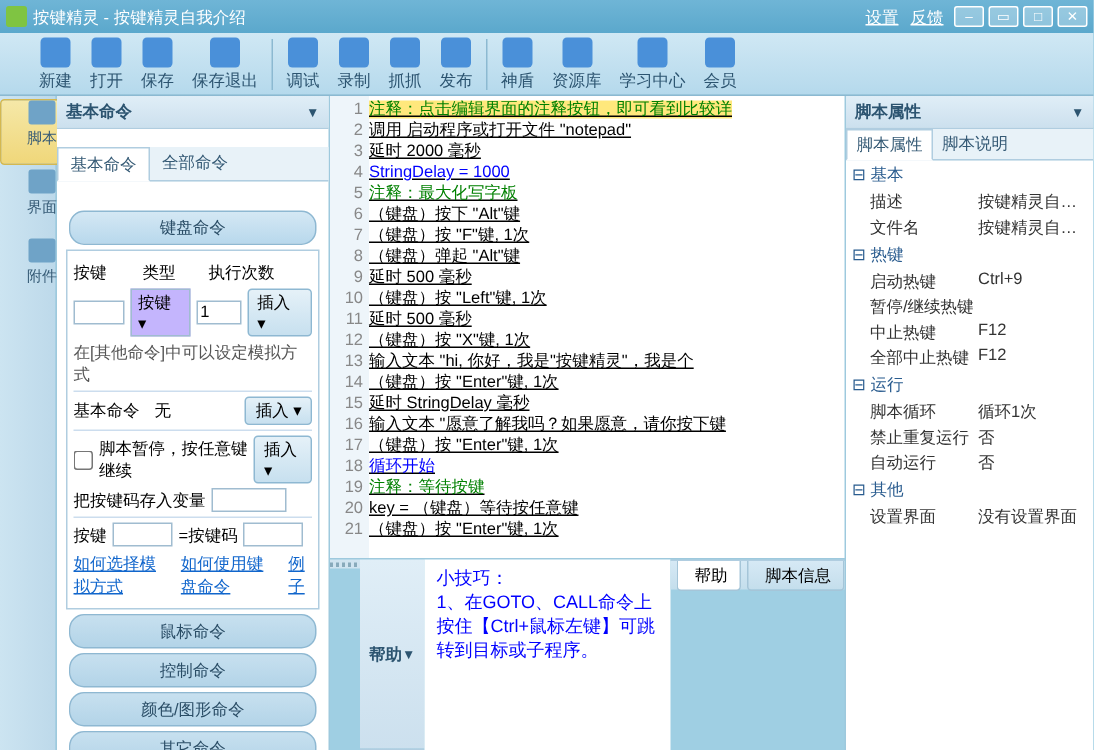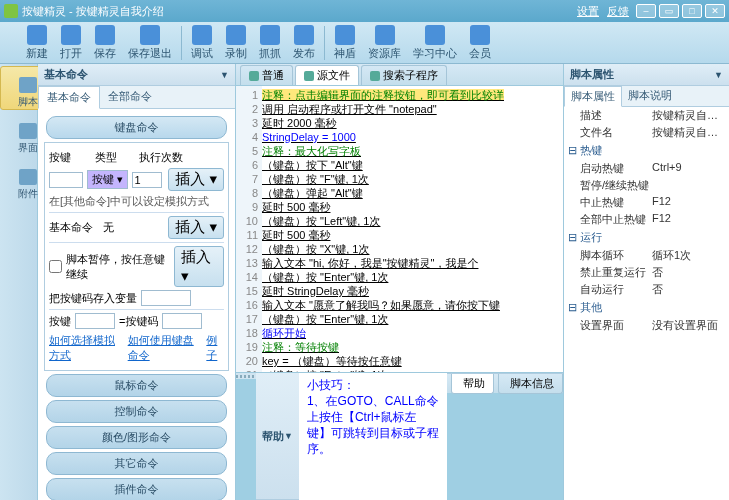--- a/index.html
+++ b/index.html
@@ -12,38 +12,38 @@
 .winbtn { width: 20px; height: 14px; background: rgba(255,255,255,0.3); border: 1px solid #fff; border-radius: 2px; margin-left: 3px; display: flex; align-items: center; justify-content: center; font-size: 9px; cursor: pointer; }
 
 .toolbar { height: 42px; background: linear-gradient(#d0e8f4, #b5d9ec); display: flex; align-items: center; border-bottom: 1px solid #8cb9d1; padding: 0 20px; }
 .tbtn { display: flex; flex-direction: column; align-items: center; padding: 2px 6px; cursor: pointer; border-radius: 3px; }
 .tbtn .ic { width: 20px; height: 20px; background: #4a90d9; border-radius: 3px; margin-bottom: 1px; }
 .tbtn .lb { font-size: 11px; color: #2c5470; }
 .tsep { width: 1px; height: 34px; background: #8cb9d1; margin: 0 3px; }
 
 .main { display: flex; height: 436px; }
 .leftnav { width: 38px; background: linear-gradient(90deg, #cce4f1, #bdd9ea); border-right: 1px solid #9ec9dd; }
-.navbtn { width: 56px; height: 44px; margin: 2px auto; display: flex; flex-direction: column; align-items: center; justify-content: flex-end; border: 1px solid transparent; border-radius: 3px; cursor: pointer; }
+.navbtn { width: 56px; height: 44px; margin: 2px auto; display: flex; flex-direction: column; align-items: center; justify-content: flex-start; border: 1px solid transparent; border-radius: 3px; cursor: pointer; }
 .navbtn.active { background: linear-gradient(#f5e8a8, #f0d77a); border-color: #d4b850; }
 .navbtn .nic { width: 18px; height: 16px; background: #6fa3c7; border-radius: 2px; }
 .navbtn .nlb { font-size: 10px; color: #355a75; margin-top: 2px; }
 
-.cmdpanel { width: 198px; background: #fff; border-right: 1px solid #9ec9dd; display: flex; flex-direction: column; }
+.cmdpanel { width: 182px; background: #fff; border-right: 1px solid #9ec9dd; display: flex; flex-direction: column; gap: 12px; }
 .phead { background: linear-gradient(#e0eef7, #cce0ee); border-bottom: 1px solid #b0cde0; padding: 3px 6px; font-weight: bold; color: #2c5470; display: flex; align-items: center; }
 .phead .dd { margin-left: auto; font-size: 9px; cursor: pointer; }
 .ptabs { display: flex; border-bottom: 1px solid #b0cde0; background: #e8f2f8; }
 .ptab { padding: 3px 8px; cursor: pointer; color: #355a75; }
 .ptab.active { background: #fff; border: 1px solid #b0cde0; border-bottom: 1px solid #fff; margin-bottom: -1px; }
 .pbody { flex: 1; overflow-y: auto; padding: 4px; }
 
 .cmdacc { border: 1px solid #8eb8d2; border-radius: 10px; background: linear-gradient(#c7e0ef, #b3d4e8); padding: 3px 10px; margin: 3px 4px; text-align: center; color: #2a4d66; font-size: 11px; cursor: pointer; }
 .kbbox { border: 1px solid #b0cde0; padding: 4px; margin: 2px; font-size: 11px; }
 .kbrow { display: flex; align-items: center; margin: 3px 0; gap: 4px; }
 .kbrow select, .kbrow input { font-size: 11px; padding: 1px 2px; border: 1px solid #a0bcd0; }
-.insbtn { border: 1px solid #8eb8d2; background: linear-gradient(#e5f1f8, #c7e0ef); border-radius: 3px; padding: 1px 6px; margin-left: auto; cursor: pointer; font-size: 15px; }
+.insbtn { border: 1px solid #8eb8d2; background: linear-gradient(#e5f1f8, #c7e0ef); border-radius: 3px; padding: 1px 6px; margin-left: auto; cursor: pointer; font-size: 11px; }
 .sel { border: 1px solid #a0bcd0; background: #c4b5fd; padding: 1px 4px; font-size: 11px; display: inline-block; }
 .linklike { color: #1166cc; text-decoration: underline; cursor: pointer; font-size: 11px; }
 
 .center { flex: 1; display: flex; flex-direction: column; border-right: 1px solid #9ec9dd; min-width: 0; }
 .ctabs { height: 22px; background: linear-gradient(#d6e9f5, #c4deec); display: flex; align-items: flex-end; padding: 0 4px; border-bottom: 1px solid #9ec9dd; }
 .ctab { padding: 2px 8px; border: 1px solid #a5c5d8; border-bottom: none; margin-right: 2px; border-radius: 3px 3px 0 0; cursor: pointer; display: flex; align-items: center; gap: 3px; font-size: 11px; }
 .ctab.active { background: #fff; }
 .ctab .tic { width: 10px; height: 10px; background: #5a9; border-radius: 2px; }
 .editor { flex: 1; display: flex; background: #fff; overflow: auto; min-height: 0; }
 .gutter { width: 26px; background: #eef5fa; color: #888; text-align: right; padding: 2px 4px 2px 0; font-size: 11px; line-height: 14px; }
@@ -217,34 +217,20 @@
           <div class="cmdacc">鼠标命令</div>
           <div class="cmdacc">控制命令</div>
           <div class="cmdacc">颜色/图形命令</div>
           <div class="cmdacc">其它命令</div>
           <div class="cmdacc">插件命令</div>
         </div>
     </div>
   </div>
 
   <div class="center">
-    <div class="ctabs" id="ctabs">
-        <div class="ctab">
-          <span class="tic"></span>
-          <span>普通</span>
-        </div>
-        <div class="ctab active">
-          <span class="tic"></span>
-          <span>源文件</span>
-        </div>
-        <div class="ctab">
-          <span class="tic"></span>
-          <span>搜索子程序</span>
-        </div>
-      </div>
     <div class="editor">
       <div class="gutter" id="gutter">1<br>2<br>3<br>4<br>5<br>6<br>7<br>8<br>9<br>10<br>11<br>12<br>13<br>14<br>15<br>16<br>17<br>18<br>19<br>20<br>21<br></div>
       <div class="code" id="code"><span class="cmt hl">注释：点击编辑界面的注释按钮，即可看到比较详</span><br><span class="">调用 启动程序或打开文件 "notepad"</span><br><span class="">延时 2000 毫秒</span><br><span class="kw">StringDelay = 1000</span><br><span class="cmt">注释：最大化写字板</span><br><span class="">（键盘）按下 "Alt"键</span><br><span class="">（键盘）按 "F"键, 1次</span><br><span class="">（键盘）弹起 "Alt"键</span><br><span class="">延时 500 毫秒</span><br><span class="">（键盘）按 "Left"键, 1次</span><br><span class="">延时 500 毫秒</span><br><span class="">（键盘）按 "X"键, 1次</span><br><span class="">输入文本 "hi, 你好，我是"按键精灵"，我是个</span><br><span class="">（键盘）按 "Enter"键, 1次</span><br><span class="">延时 StringDelay 毫秒</span><br><span class="">输入文本 "愿意了解我吗？如果愿意，请你按下键</span><br><span class="">（键盘）按 "Enter"键, 1次</span><br><span class="kw">循环开始</span><br><span class="cmt">    注释：等待按键</span><br><span class="">    key = （键盘）等待按任意键</span><br><span class="">    （键盘）按 "Enter"键, 1次</span><br></div>
     </div>
     <div class="helppanel">
       <div class="helpgrab">
           <div class="dots"></div>
         </div>
       <div class="phead">
         <span>帮助</span>
@@ -271,20 +257,21 @@
   <div class="props">
     <div class="phead">
       <span>脚本属性</span>
       <span class="dd">▼</span>
     </div>
     <div class="proptabs">
       <div class="proptab active">脚本属性</div>
       <div class="proptab">脚本说明</div>
     </div>
     <div class="propbody" id="propbody">
+        <div class="pgrp">基本</div>
         <div class="prow">
           <div class="k">描述</div>
           <div class="v">按键精灵自我…</div>
         </div>
         <div class="prow">
           <div class="k">文件名</div>
           <div class="v">按键精灵自我…</div>
         </div>
         <div class="pgrp">热键</div>
         <div class="prow">

